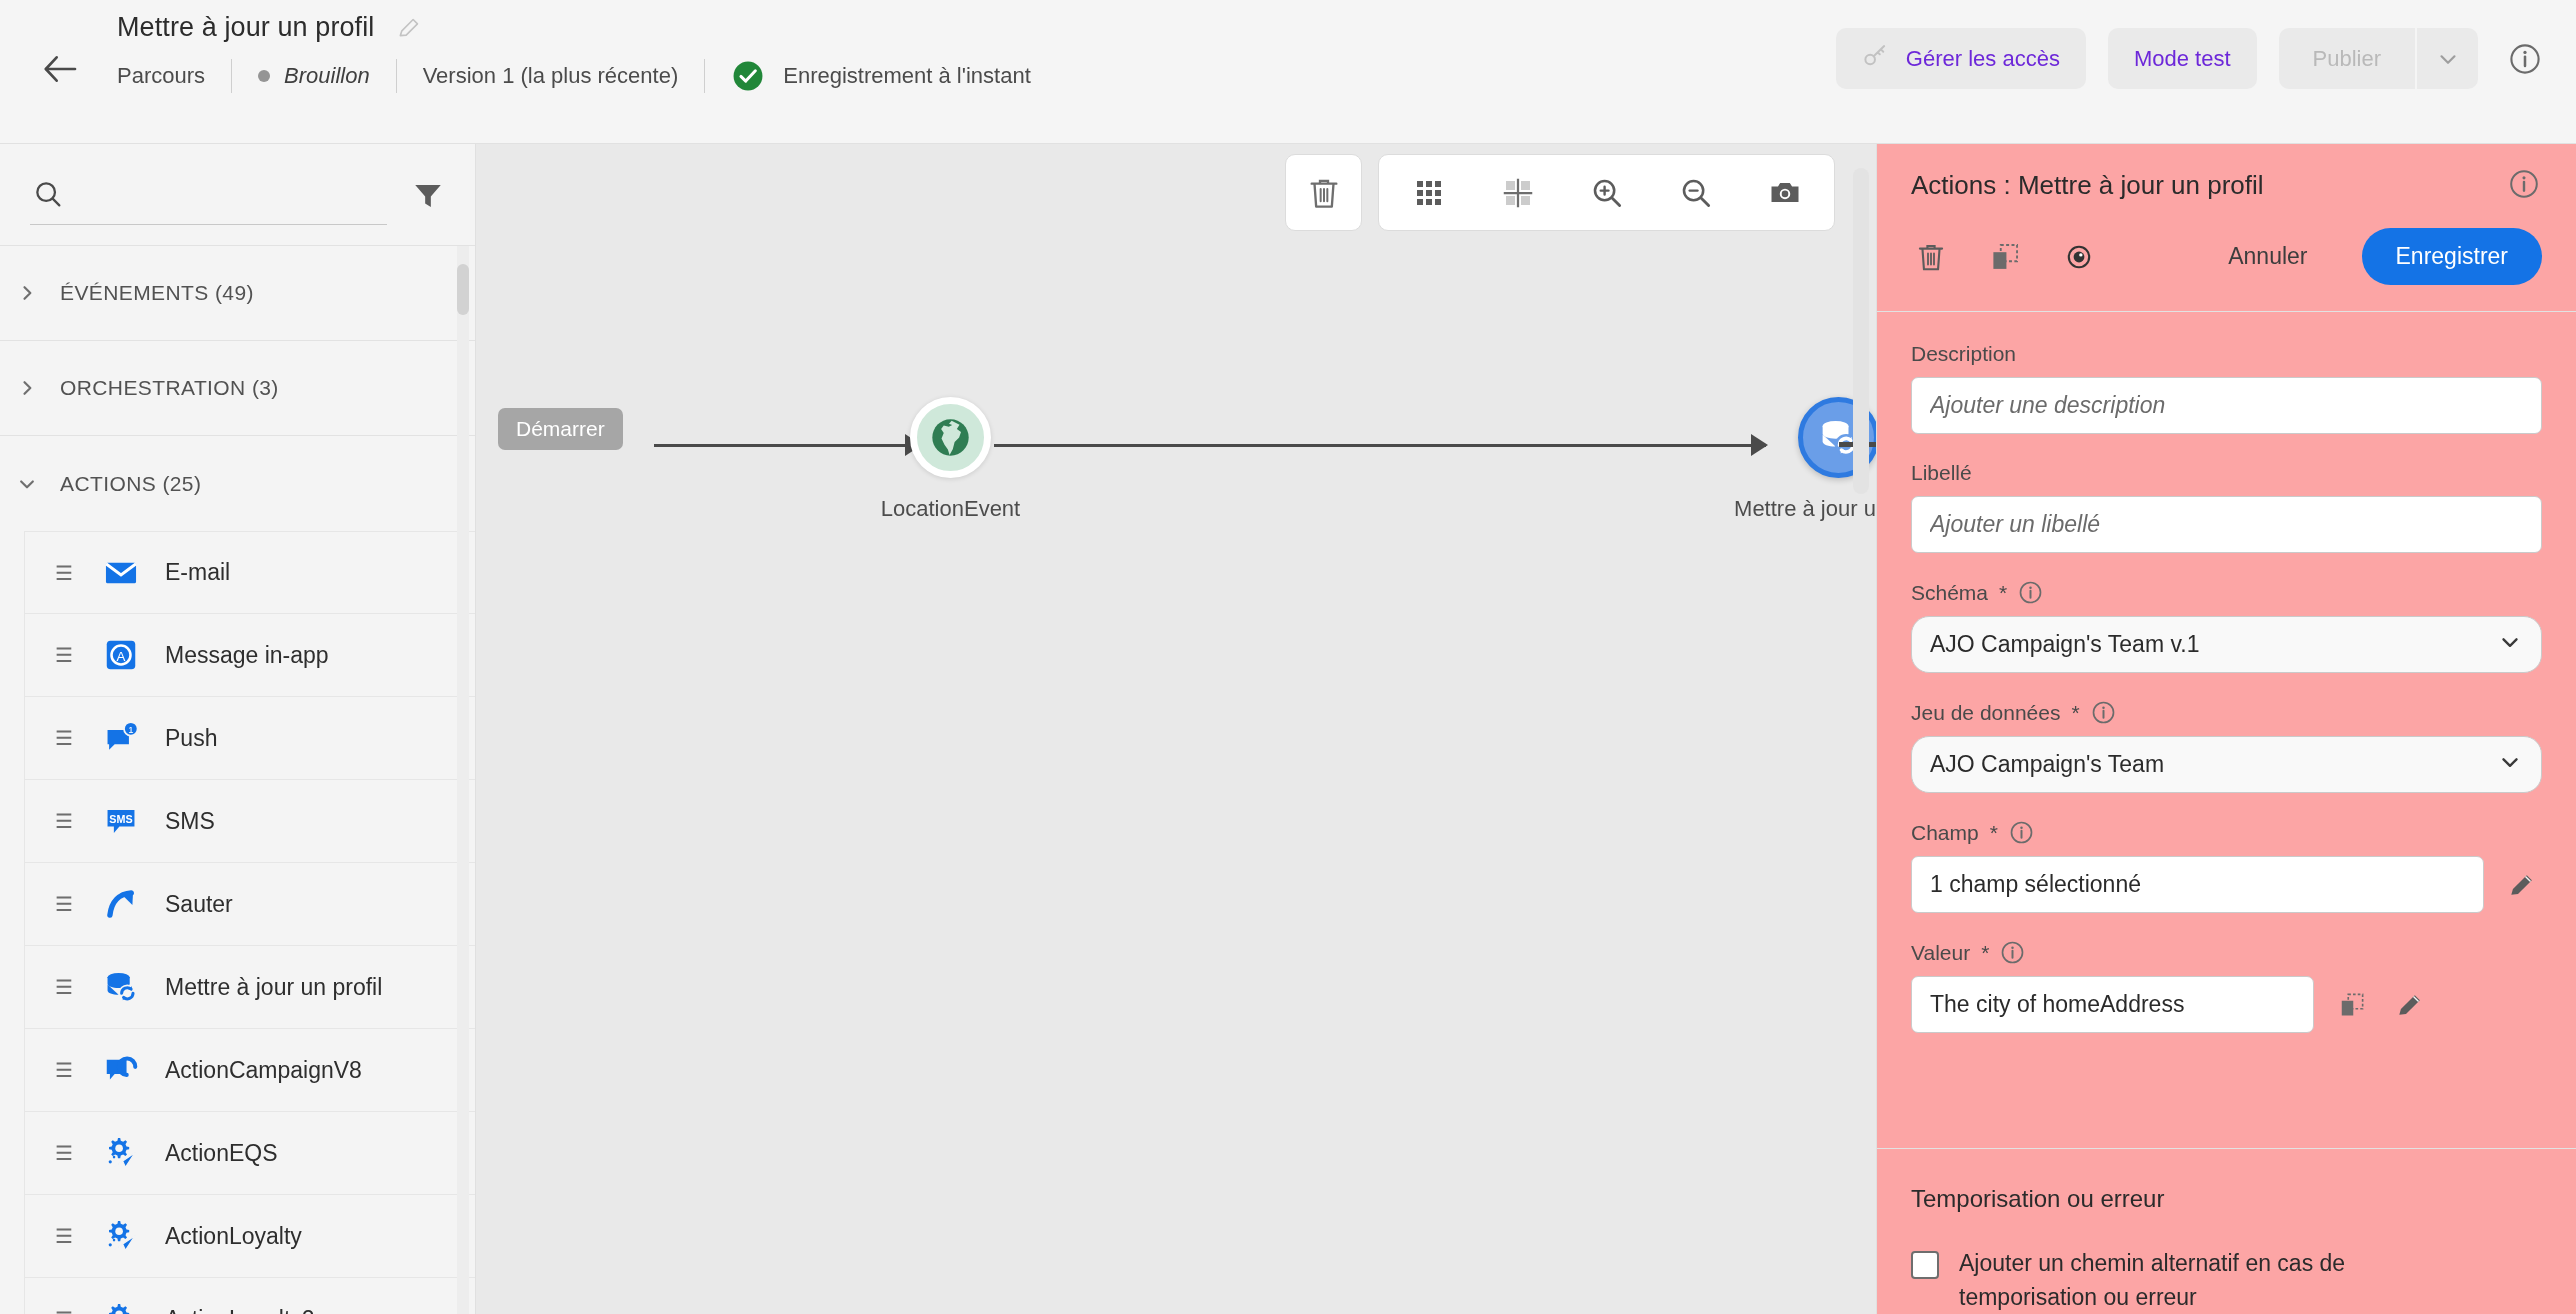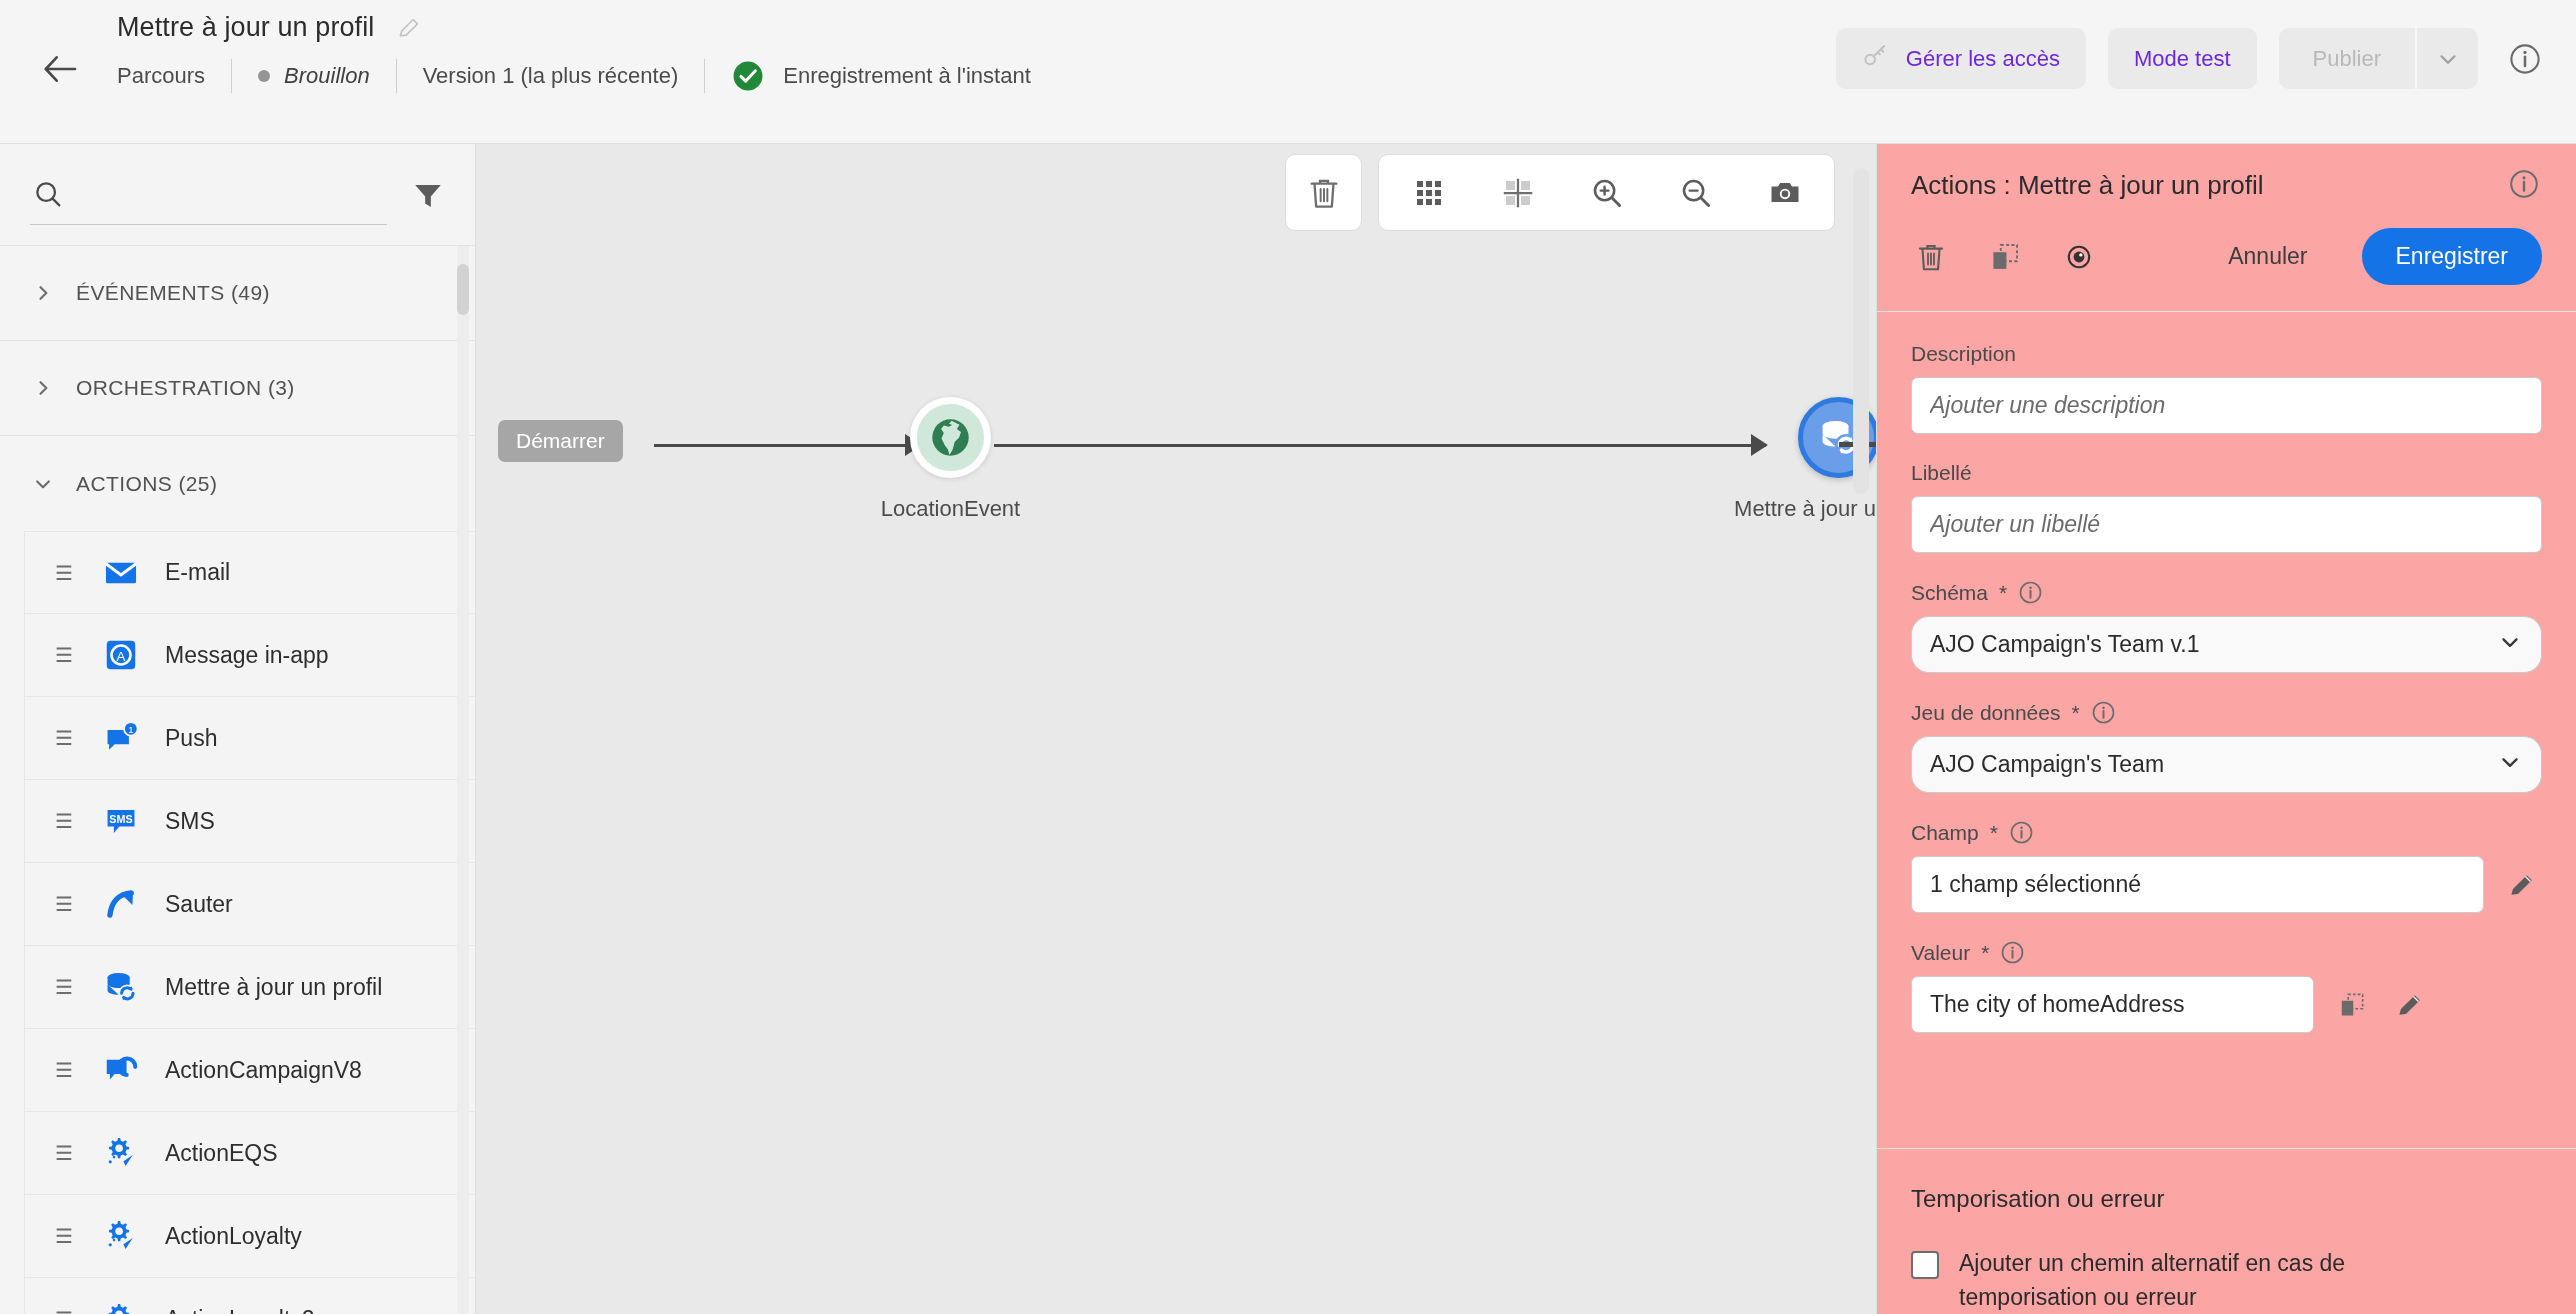--- a/index.html
+++ b/index.html
@@ -81,21 +81,21 @@
   .search-field svg { margin-left: 2px; }
   .search-input {
     border: none; outline: none; background: transparent;
     font-family: inherit; font-size: 22px; color: #3a3a3a;
     flex: 1; margin-left: 14px; height: 40px;
   }
   .filter-icon { cursor: pointer; width: 34px; height: 34px; }
 
   .group-head {
     height: 95px; display: flex; align-items: center;
-    padding-left: 32px; gap: 22px;
+    padding-left: 16px; gap: 22px;
     border-bottom: 1px solid #e2e2e2;
     font-size: 21px; color: #525252; letter-spacing: 0.4px;
     cursor: pointer; background: #f4f4f4;
   }
   .chev { width: 22px; height: 22px; flex: 0 0 22px; display:flex; align-items:center; justify-content:center;}
 
   .item-list { padding-left: 24px; }
   .list-item {
     height: 83px; display: flex; align-items: center;
     border: 1px solid #e6e6e6; border-top: none; border-right: none;
@@ -132,21 +132,21 @@
   .tb-group { padding: 0 8px; gap: 6px; }
   .tb-btn {
     width: 83px; height: 65px; display: flex; align-items: center;
     justify-content: center; border-radius: 8px; cursor: pointer;
     background: transparent; border: none;
   }
 
   
   .flow { position: absolute; top: 0; left: 0; width: 1400px; height: 1170px; }
   .start-pill {
-    position: absolute; left: 22px; top: 276px;
+    position: absolute; left: 22px; top: 264px;
     background: #a6a6a6; color: #fff; border-radius: 7px;
     font-size: 21px; padding: 9px 18px; white-space: nowrap;
   }
   .edge { position: absolute; background: #4a4a4a; height: 3px; }
   .arrowhead {
     position: absolute; width: 0; height: 0;
     border-top: 11px solid transparent; border-bottom: 11px solid transparent;
     border-left: 17px solid #4a4a4a;
   }
   .node { position: absolute; text-align: center; }

